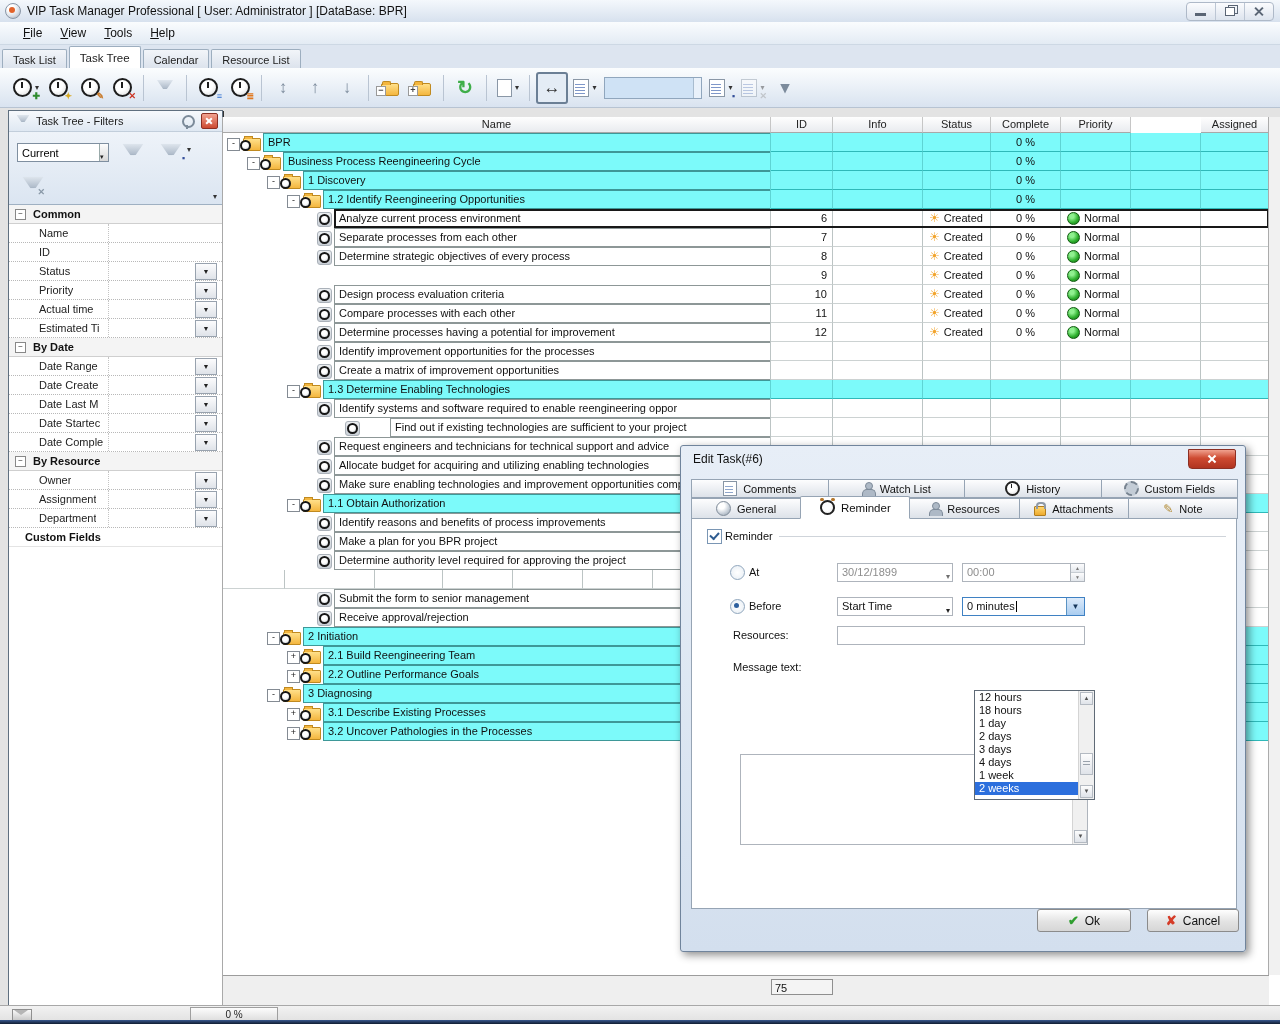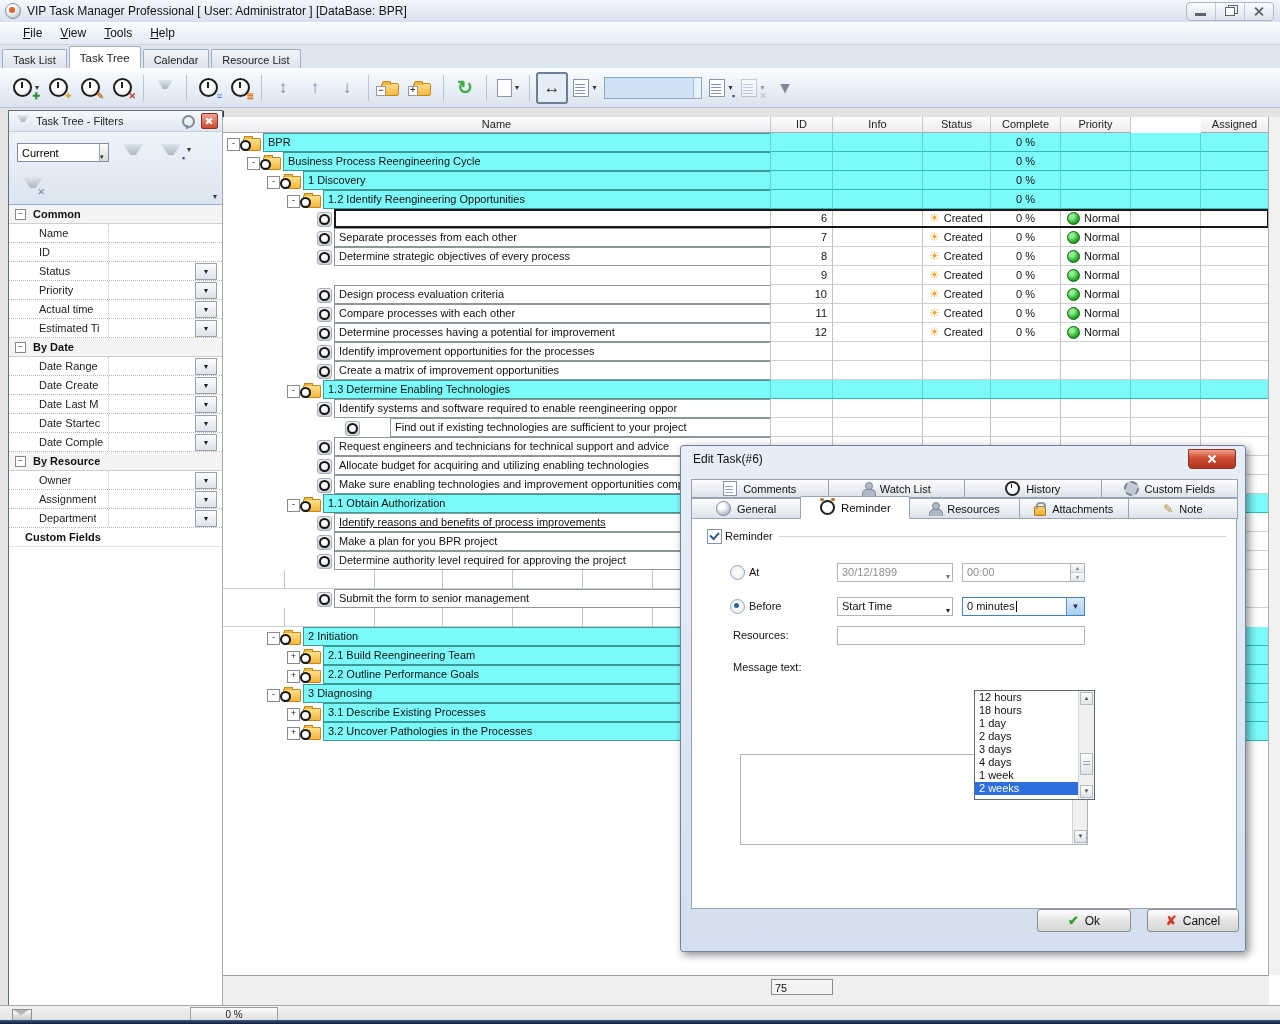--- a/index.html
+++ b/index.html
@@ -498,20 +498,21 @@
           <div class="cell" style="width: 68px;"></div>
           <div class="cell c-center" style="width: 70px;">0 %</div>
           <div class="cell" style="width: 70px;"></div>
           <div class="cell" style="width: 70px;"></div>
           <div class="cell" style="width: 68px;"></div>
         </div>
         <div class="trow" style="top: 76px;">
           <div class="cell name" style="width: 548px;">
             <span class="ind" style="width: 94px;"></span>
             <span class="icon-taskclock"></span>
+            <span class="tlabel">Analyze current process environment</span>
           </div>
           <div class="cell c-right" style="width: 62px;">6</div>
           <div class="cell" style="width: 90px;"></div>
           <div class="cell" style="width: 68px;">
             <span class="sun">☀</span>
             <span>Created</span>
           </div>
           <div class="cell c-center" style="width: 70px;">0 %</div>
           <div class="cell" style="width: 70px;">
             <span class="ball"></span>
@@ -763,21 +764,21 @@
           </div>
           <div class="cell c-right" style="width: 62px;"></div>
           <div class="cell" style="width: 90px;"></div>
           <div class="cell" style="width: 68px;"></div>
           <div class="cell c-center" style="width: 70px;"></div>
           <div class="cell" style="width: 70px;"></div>
           <div class="cell" style="width: 70px;"></div>
           <div class="cell" style="width: 68px;"></div>
         </div>
         <div class="trow" style="top: 380px;">
-          <div class="cell name" style="width: 548px; text-decoration: underline;">
+          <div class="cell name" style="width: 548px;">
             <span class="ind" style="width: 94px;"></span>
             <span class="icon-taskclock"></span>
             <span class="tlabel">Identify reasons and benefits of process improvements</span>
           </div>
           <div class="cell c-right" style="width: 62px;"></div>
           <div class="cell" style="width: 90px;"></div>
           <div class="cell" style="width: 68px;"></div>
           <div class="cell c-center" style="width: 70px;"></div>
           <div class="cell" style="width: 70px;"></div>
           <div class="cell" style="width: 70px;"></div>
@@ -828,20 +829,25 @@
           </div>
           <div class="cell c-right" style="width: 62px;"></div>
           <div class="cell" style="width: 90px;"></div>
           <div class="cell" style="width: 68px;"></div>
           <div class="cell c-center" style="width: 70px;"></div>
           <div class="cell" style="width: 70px;"></div>
           <div class="cell" style="width: 70px;"></div>
           <div class="cell" style="width: 68px;"></div>
         </div>
         <div class="trow" style="top: 475px;">
+          <div class="cell name" style="width: 548px;">
+            <span class="ind" style="width: 94px;"></span>
+            <span class="icon-taskclock"></span>
+            <span class="tlabel">Receive approval/rejection</span>
+          </div>
           <div class="cell c-right" style="width: 62px;"></div>
           <div class="cell" style="width: 90px;"></div>
           <div class="cell" style="width: 68px;"></div>
           <div class="cell c-center" style="width: 70px;"></div>
           <div class="cell" style="width: 70px;"></div>
           <div class="cell" style="width: 70px;"></div>
           <div class="cell" style="width: 68px;"></div>
         </div>
         <div class="trow grp" style="top: 494px;">
           <div class="cell name" style="width: 548px;">

